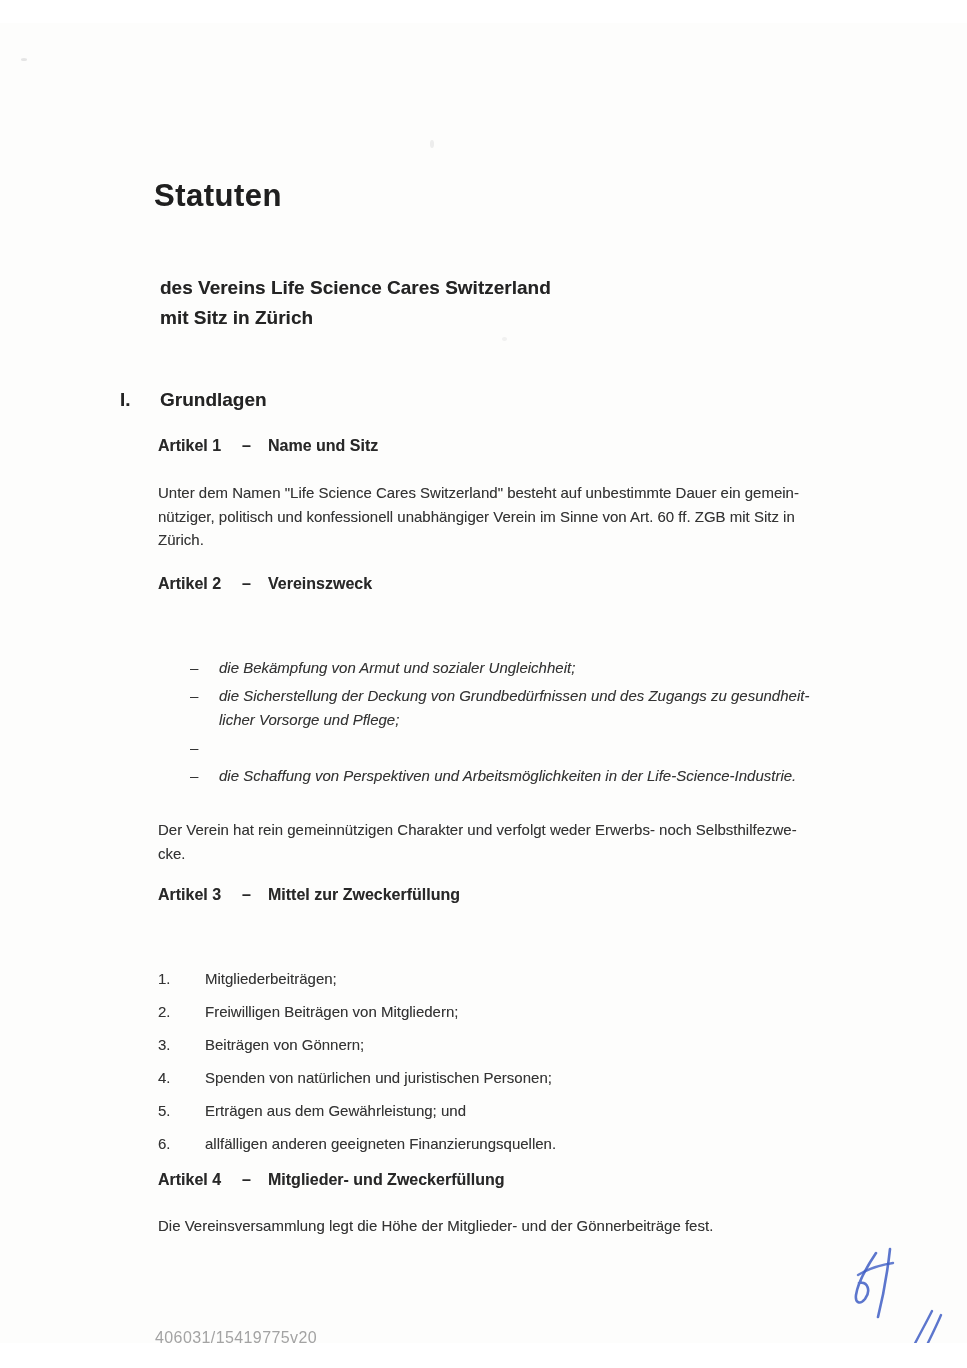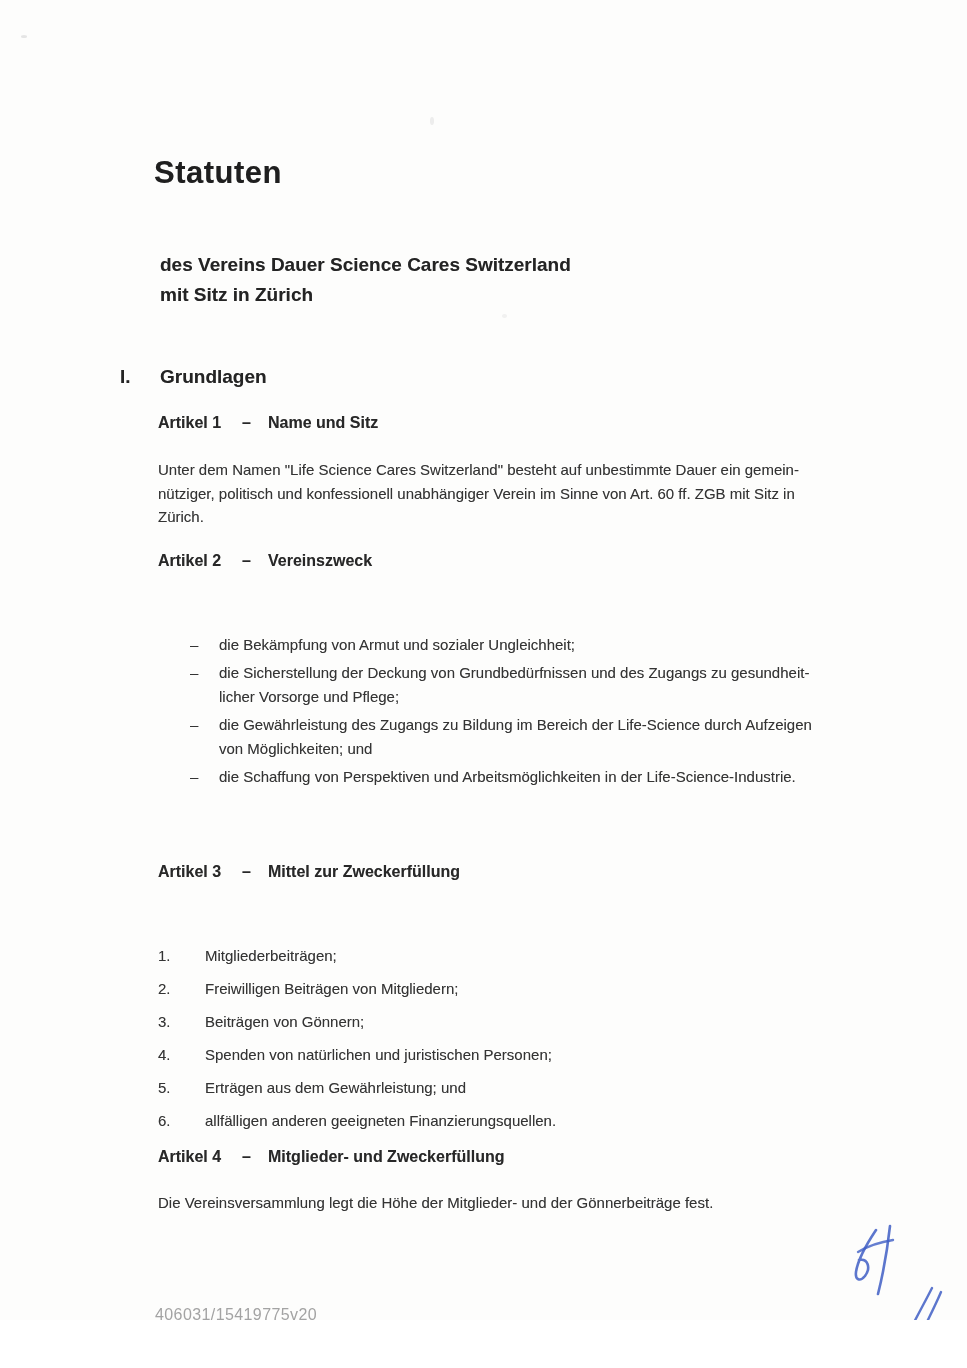--- a/index.html
+++ b/index.html
@@ -3,20 +3,21 @@
 <meta charset="utf-8">
 <title>Document</title>
 <style>
   html,body { margin:0; padding:0; background:#ffffff; }
   .page {
     position:relative; width:967px; height:1320px;
     background:#fdfdfc; overflow:hidden;
     font-family:"Liberation Sans","DejaVu Sans",sans-serif;
     color:#343434;
     text-shadow:0 0 0.6px rgba(45,45,45,0.35);
+    margin-top:23px;
   }
   .doc-title {
     position:absolute; left:154px; top:155px; margin:0;
     font-size:31px; font-weight:bold; color:#1f1f1f; letter-spacing:0.5px;
   }
   .subtitle {
     position:absolute; left:160px; top:250px;
     font-size:19px; font-weight:bold; line-height:30px;
     color:#242424; white-space:pre-line;
   }
@@ -34,42 +35,42 @@
   .para {
     position:absolute; left:158px; width:730px;
     font-size:15px; line-height:23.5px; white-space:pre-line;
   }
   .bullets {
     position:absolute; left:190px; top:633px; width:720px;
     font-size:15px; line-height:24px;
   }
   .bullet { display:flex; margin-bottom:4px; }
   .bullet-marker { width:29px; flex:none; }
-  .bullet-text { white-space:pre-line; }
+  .bullet-text { white-space:pre-line;font-style:italic; }
   .numlist {
     position:absolute; left:158px; top:944px; width:720px;
     font-size:15px; line-height:23px;
   }
   .numitem { display:flex; margin-bottom:10px; }
   .num { width:47px; flex:none; }
   .footer-ref {
     position:absolute; left:155px; top:1306px;
     font-size:16px; color:#a3a3a3; letter-spacing:0.4px; text-shadow:none;
   }
   .hand { position:absolute; }
   .speck { position:absolute; background:#dedede; border-radius:50%; opacity:0.8; }
 </style>
 </head>
 <body>
 
 <div class="page">
 
   <h1 class="doc-title">Statuten</h1>
 
-  <div class="subtitle">des Vereins Dauer Science Cares Switzerland
+  <div class="subtitle">des Vereins Life Science Cares Switzerland
 mit Sitz in Zürich</div>
 
   <div class="section-head">
     <span class="section-num">I.</span>
     <span>Grundlagen</span>
   </div>
 
   <div class="art-head" style="top:414px">
     <span class="art-label">Artikel 1</span>
     <span class="art-dash">–</span>
@@ -90,29 +91,29 @@
       <span class="bullet-marker">–</span>
       <span class="bullet-text">die Bekämpfung von Armut und sozialer Ungleichheit;</span>
     </div>
     <div class="bullet">
       <span class="bullet-marker">–</span>
       <span class="bullet-text">die Sicherstellung der Deckung von Grundbedürfnissen und des Zugangs zu gesundheit-
 licher Vorsorge und Pflege;</span>
     </div>
     <div class="bullet">
       <span class="bullet-marker">–</span>
-      <span class="bullet-text">die Gewährleistung des Zugangs zu Bildung im Bereich der Life-Science durch Aufzeigen
-von Möglichkeiten; und</span>
     </div>
     <div class="bullet">
       <span class="bullet-marker">–</span>
       <span class="bullet-text">die Schaffung von Perspektiven und Arbeitsmöglichkeiten in der Life-Science-Industrie.</span>
     </div>
   </div>
 
+  <div class="para" style="top:795px">Der Verein hat rein gemeinnützigen Charakter und verfolgt weder Erwerbs- noch Selbsthilfezwe-
+cke.</div>
 
   <div class="art-head" style="top:863px">
     <span class="art-label">Artikel 3</span>
     <span class="art-dash">–</span>
     <span>Mittel zur Zweckerfüllung</span>
   </div>
 
   <div class="numlist">
     <div class="numitem">
       <span class="num">1.</span>

